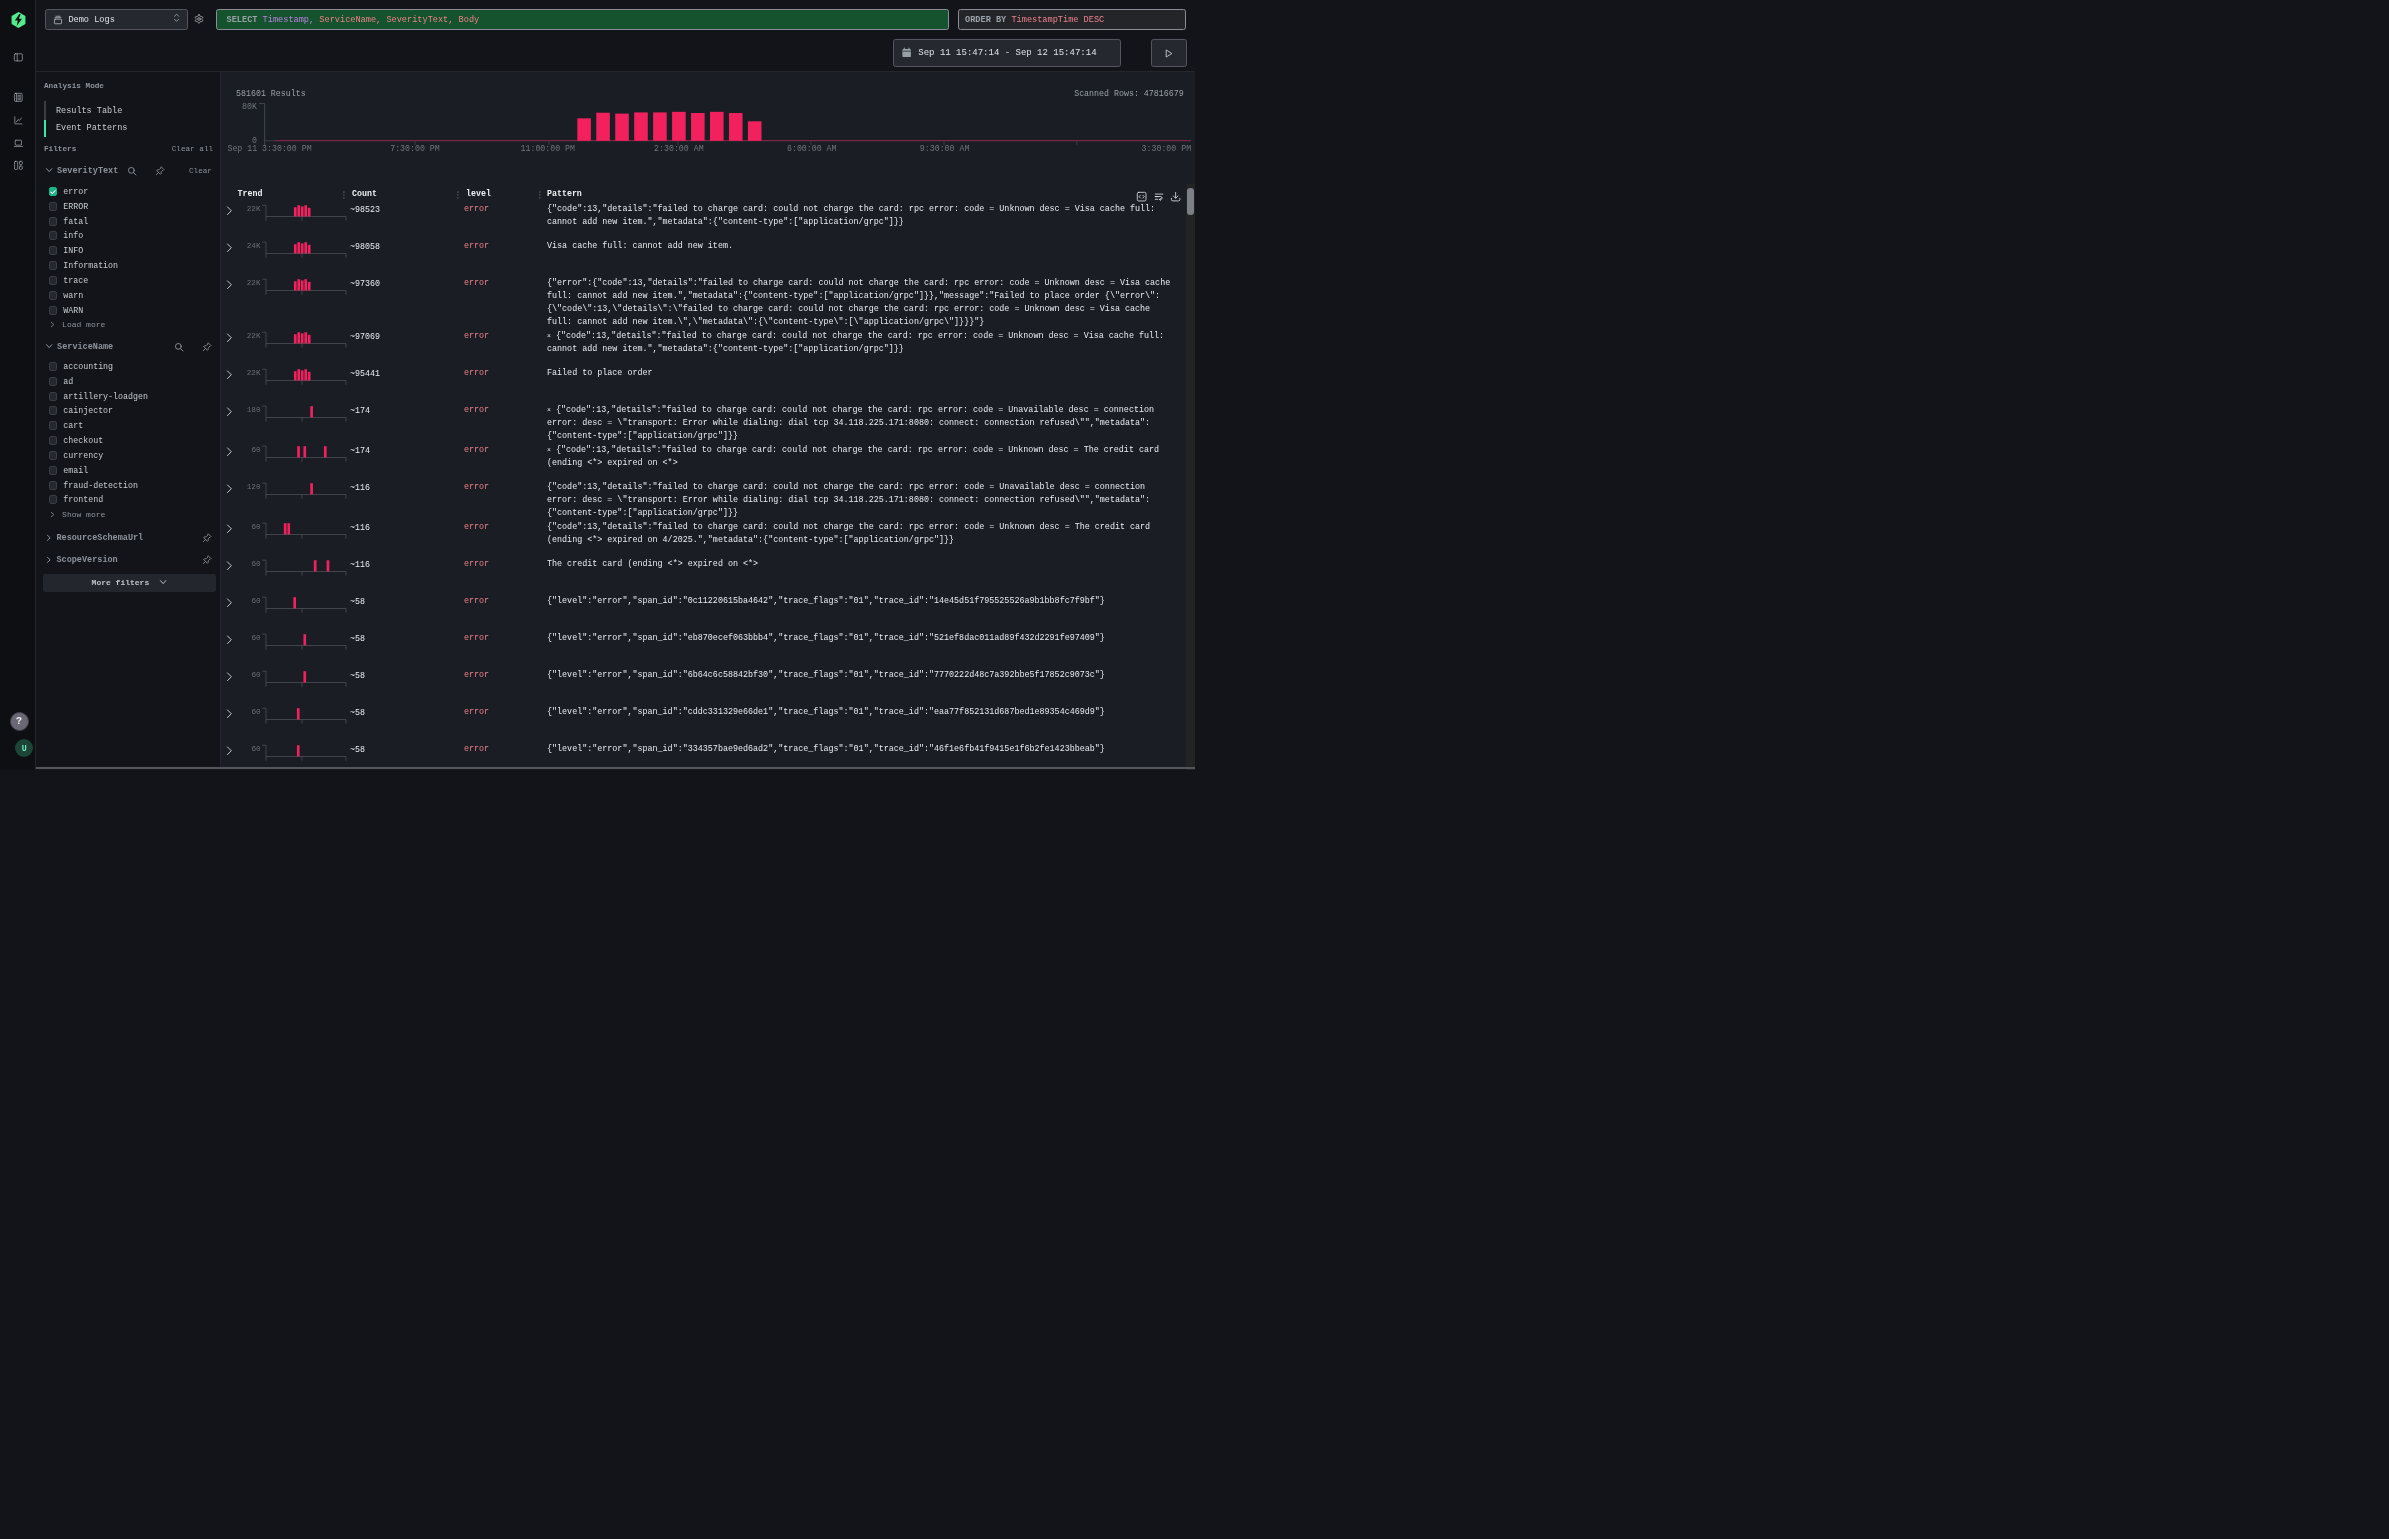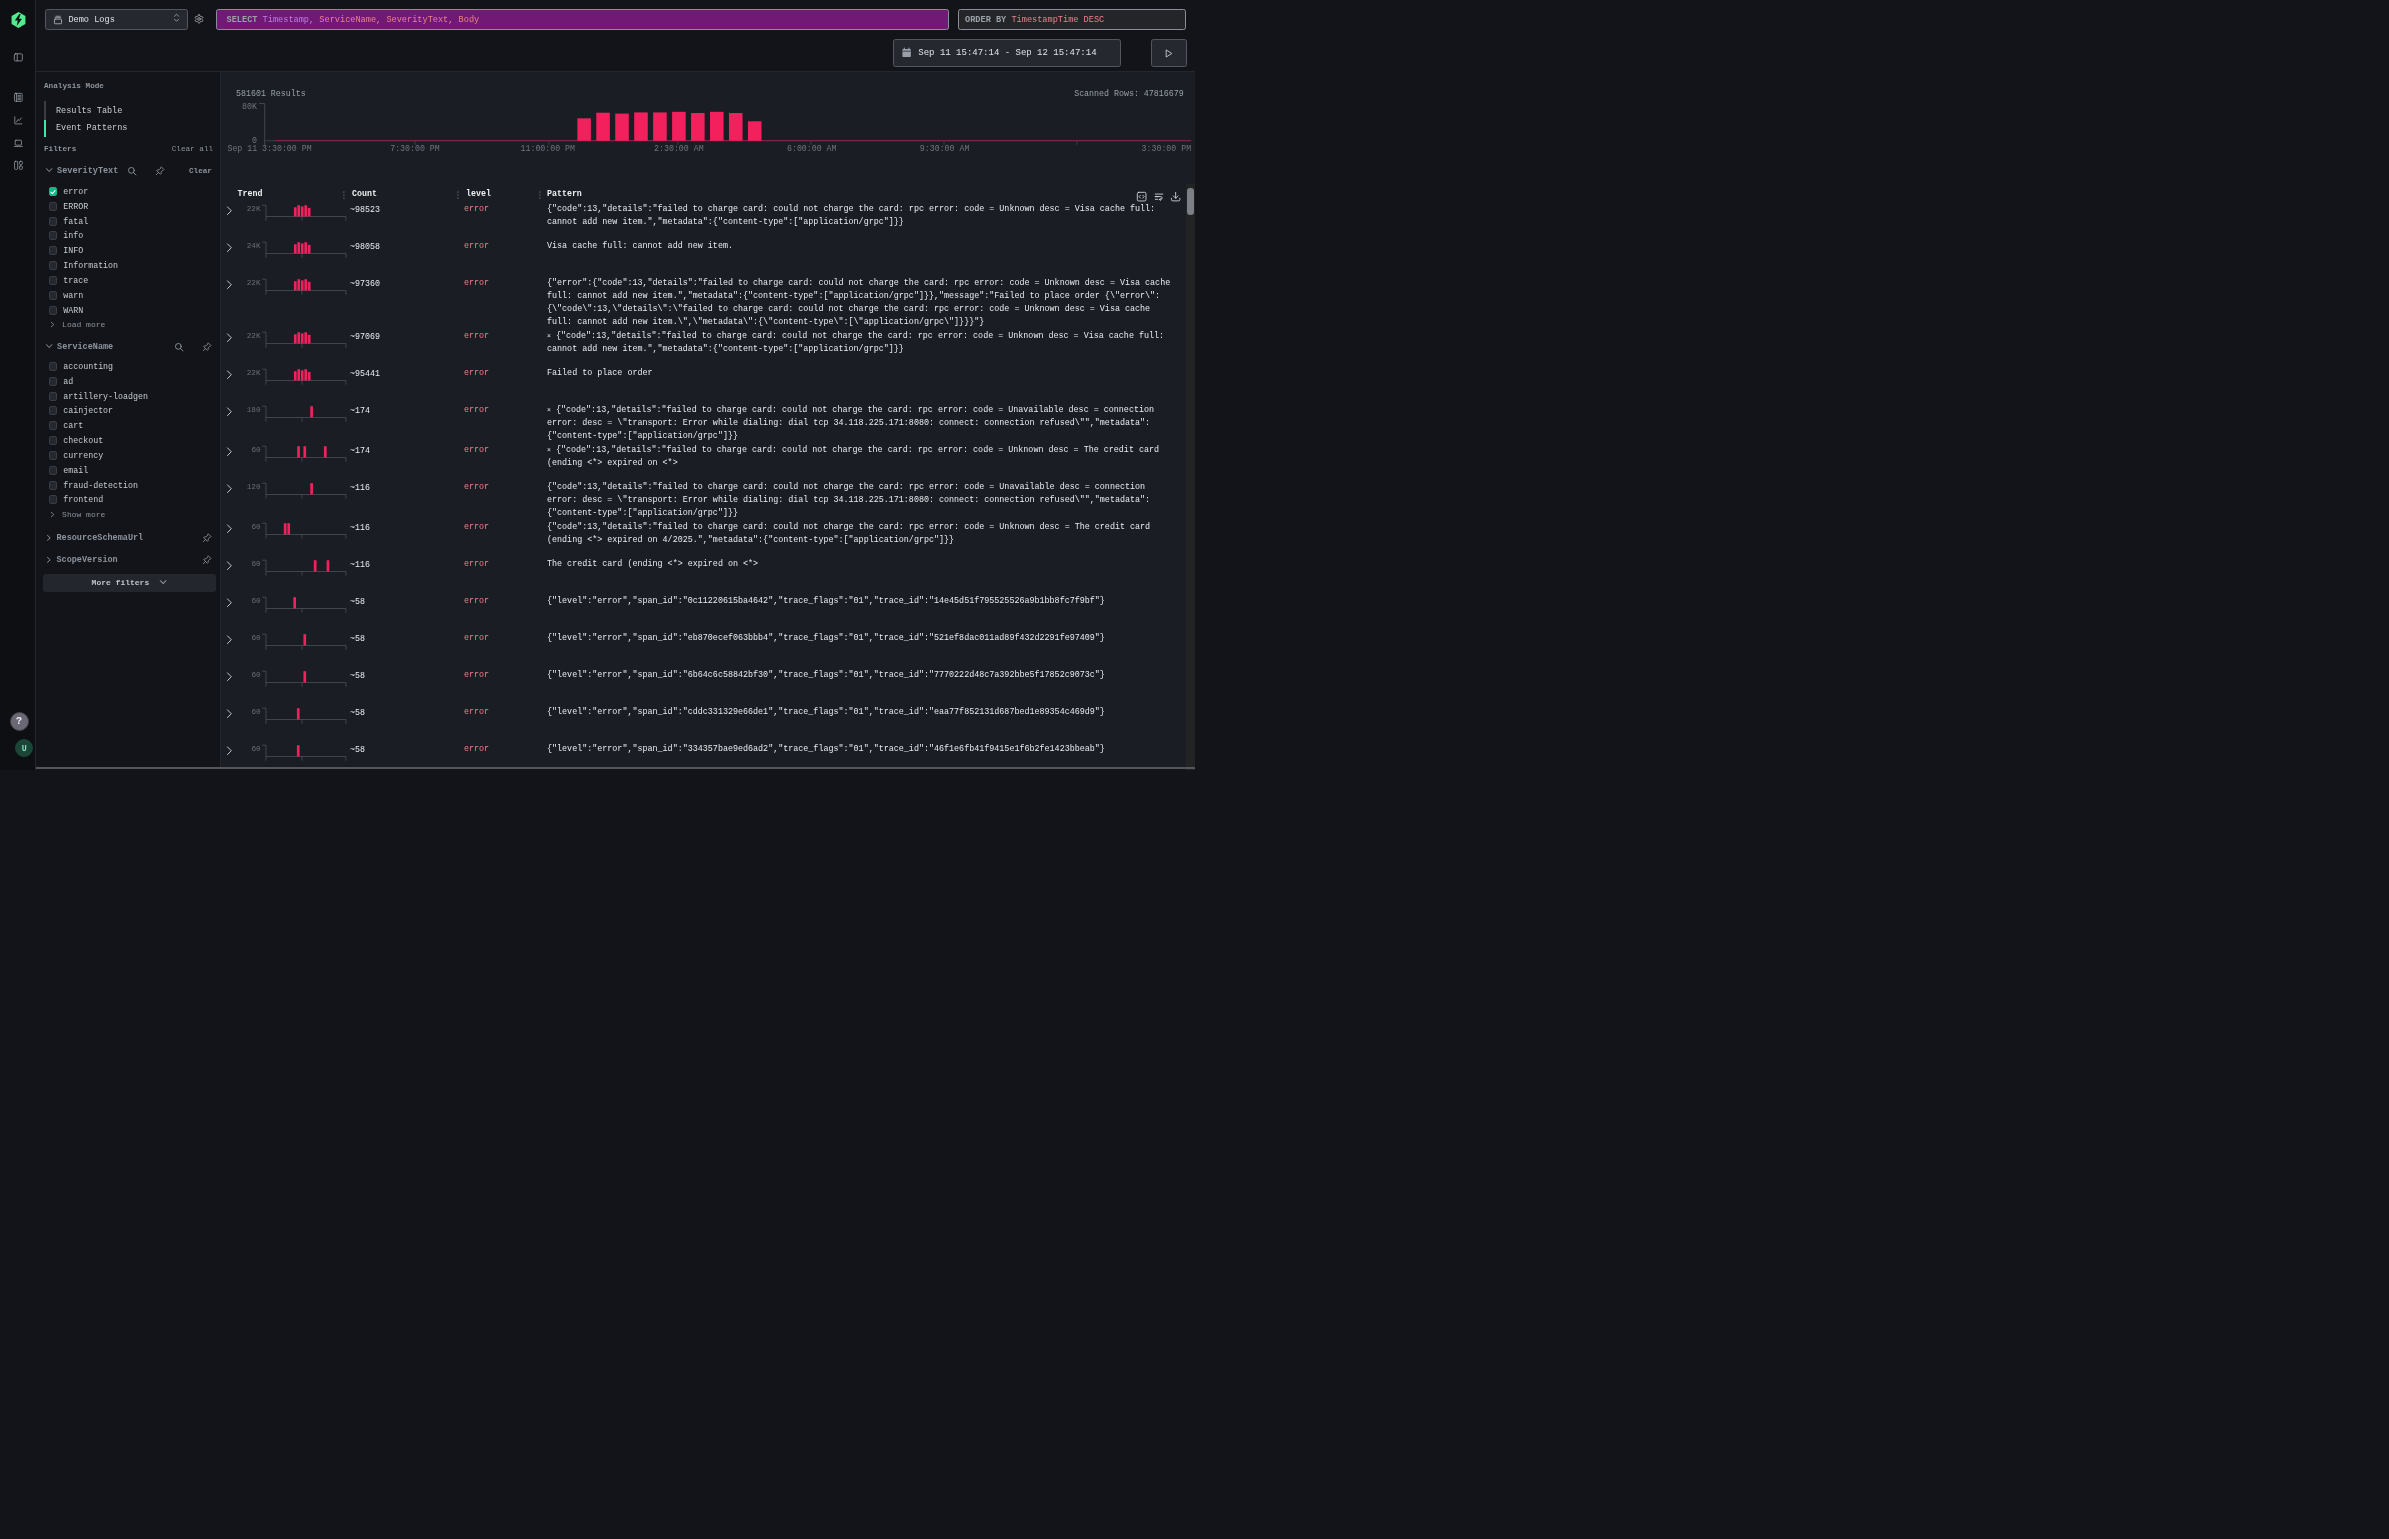--- a/index.html
+++ b/index.html
@@ -13,21 +13,21 @@
 .hbox { position:absolute; background:#25282e; border:0.6px solid #53565e; border-radius:2.4px; }
 .sect-title { font-size:7.7px; font-weight:bold; color:#8d939c; }
 
 
 
 .tab { position:absolute; left:20px; font-size:8.5px; color:#c7ccd3; height:10.7px; line-height:10.7px; }
 .filters-head { position:absolute; left:8px; right:6.8px; top:73px; display:flex; align-items:baseline; justify-content:space-between; }
 .linklike { font-size:7.7px; color:#8d939c; }
 .fgroup-head { position:absolute; left:8.6px; right:8px; height:13px; display:flex; align-items:center; }
 .fg-name { font-size:8.5px; font-weight:bold; color:#8d939c;text-align:right; }
-.fg-icons { margin-left:auto; display:flex; align-items:center; gap:18px;font-weight:bold; }
+.fg-icons { margin-left:auto; display:flex; align-items:center; gap:18px; }
 
 .fitem { position:absolute; left:12.5px; display:flex; align-items:center; height:15px; }
 .cb { width:8.6px; height:8.6px; border-radius:2.1px; background:#25282e; border:0.6px solid #3a3e45;
   margin-right:6.2px; flex:none; display:flex; align-items:center; justify-content:center; }
 .cbon { background:#12b886; border-color:#12b886; }
 .flab { font-size:8.3px; color:#c7ccd3; }
 .loadmore { color:#8d939c; font-size:8px; }
 .morefilters { position:absolute; left:7.1px; top:502px; width:173px; height:18px; background:#23262c;
   border:none; border-radius:2.4px; color:#bfc4cb; font-weight:bold; font-size:8px;
   font-family:"Liberation Mono",monospace; }
@@ -54,21 +54,21 @@
       <span style="font-size:8.6px;color:#dfe2e6">Demo Logs</span>
   <span style="margin-left:auto"><svg width="7.1" height="9.5" viewBox="0 0 12 16" style="flex:none">
           <polyline points="2.5,5.5 6,2 9.5,5.5" fill="none" stroke="#9aa0a8" stroke-width="1.5" stroke-linecap="round" stroke-linejoin="round"></polyline>
           <polyline points="2.5,10.5 6,14 9.5,10.5" fill="none" stroke="#9aa0a8" stroke-width="1.5" stroke-linecap="round" stroke-linejoin="round"></polyline>
         </svg></span>
 </div>
 <svg width="10" height="10" viewBox="0 0 24 24" fill="none" stroke="#b9bdc4" stroke-width="1.8" stroke-linecap="round" stroke-linejoin="round" style="position:absolute;left:158px;top:14.2px">
       <circle cx="12" cy="12" r="3.2"></circle>
       <path d="M12.22 2h-.44a2 2 0 0 0-2 2v.18a2 2 0 0 1-1 1.73l-.43.25a2 2 0 0 1-2 0l-.15-.08a2 2 0 0 0-2.73.73l-.22.38a2 2 0 0 0 .73 2.73l.15.1a2 2 0 0 1 1 1.72v.51a2 2 0 0 1-1 1.74l-.15.09a2 2 0 0 0-.73 2.73l.22.38a2 2 0 0 0 2.73.73l.15-.08a2 2 0 0 1 2 0l.43.25a2 2 0 0 1 1 1.73V20a2 2 0 0 0 2 2h.44a2 2 0 0 0 2-2v-.18a2 2 0 0 1 1-1.73l.43-.25a2 2 0 0 1 2 0l.15.08a2 2 0 0 0 2.73-.73l.22-.39a2 2 0 0 0-.73-2.73l-.15-.08a2 2 0 0 1-1-1.74v-.5a2 2 0 0 1 1-1.74l.15-.09a2 2 0 0 0 .73-2.73l-.22-.38a2 2 0 0 0-2.73-.73l-.15.08a2 2 0 0 1-2 0l-.43-.25a2 2 0 0 1-1-1.73V4a2 2 0 0 0-2-2z"></path>
     </svg>
-<div class="hbox" style="left:180px;top:9px;width:733px;height:21px;border-color:#8b8e98;background:#701a75;display:flex;align-items:center;padding:0 9.5px">
+<div class="hbox" style="left:180px;top:9px;width:733px;height:21px;border-color:#8b8e98;background:#14532d;display:flex;align-items:center;padding:0 9.5px">
   <span style="font-size:8.6px;font-weight:bold;color:#9ba1a9">SELECT&nbsp;</span>
   <span style="font-size:8.6px;color:#c07ee6">Timestamp,</span>
   <span style="font-size:8.6px;color:#ed8189">&nbsp;ServiceName,&nbsp;SeverityText,&nbsp;Body</span>
 </div>
 <div class="hbox" style="left:922px;top:9px;width:228px;height:21px;border-color:#8b8e98;background:#232529;display:flex;align-items:center;padding:0 6px">
   <span style="font-size:8.6px;font-weight:bold;color:#9ba1a9">ORDER BY&nbsp;</span>
   <span style="font-size:8.6px;color:#ed8189">TimestampTime DESC</span>
 </div>
 <div class="hbox" style="left:857px;top:39px;width:228px;height:28px;display:flex;align-items:center;padding:0 6.5px">
   <svg width="11.3" height="11.3" viewBox="0 0 24 24" fill="#9aa0a8" style="margin:0 6.5px 0 0;flex:none">

